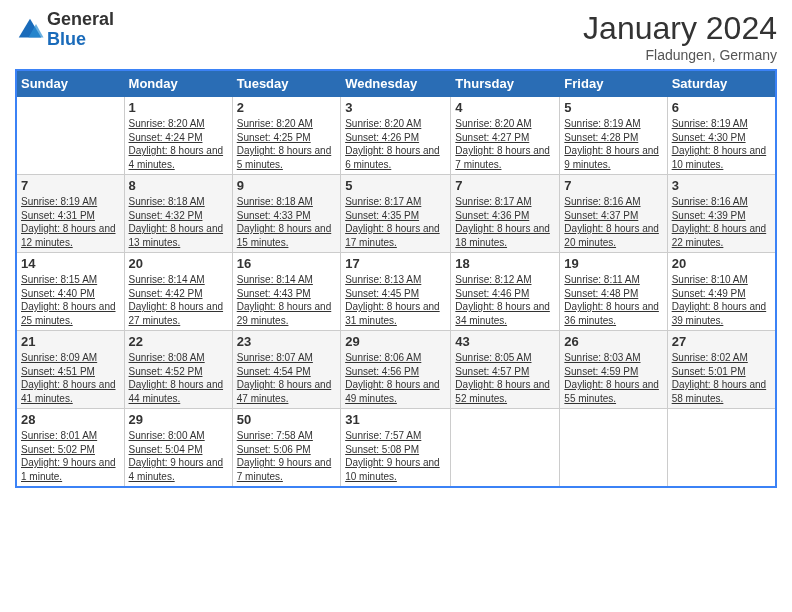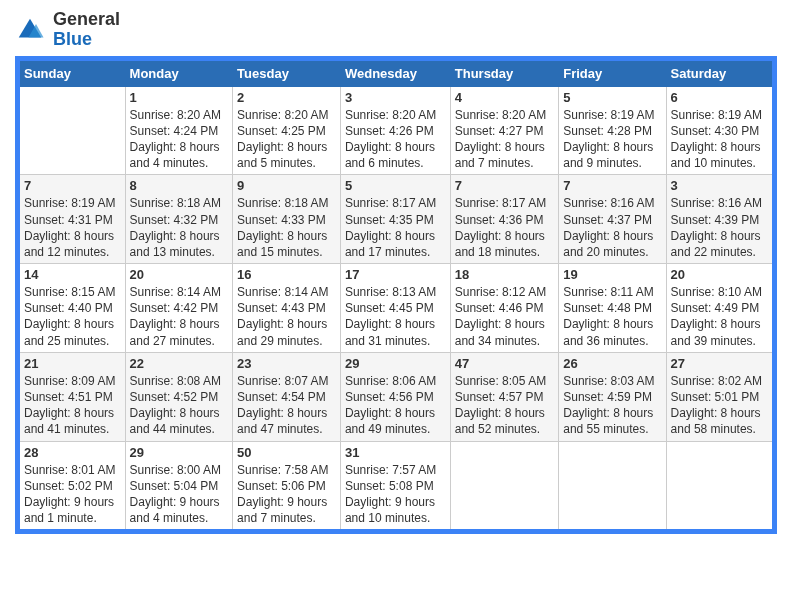--- a/index.html
+++ b/index.html
@@ -18,21 +18,21 @@
     }
     .header {
       display: flex;
       justify-content: space-between;
       align-items: flex-start;
       margin-bottom: 6px;
     }
     .logo {
       display: flex;
       align-items: center;
-      gap: 8px;
+      gap: 2px;
     }
     .logo-text {
       font-size: 18px;
       font-weight: bold;
       line-height: 1.1;
     }
     .logo-general { color: #333; }
     .logo-blue { color: #1a6bba; }
     .logo-icon {
       width: 30px;
@@ -46,21 +46,21 @@
       color: #333;
       font-weight: normal;
     }
     .location {
       font-size: 14px;
       color: #555;
     }
     .calendar {
       width: 100%;
       border-collapse: collapse;
-      border: 5px solid #3b82f6;
+      border: 2px solid #3b82f6;
     }
     .calendar th {
       background: #2a6db5;
       color: #fff;
       font-size: 13px;
       font-weight: bold;
       padding: 5px 4px;
       text-align: left;
       border: 1px solid #2a6db5;
     }
@@ -74,23 +74,24 @@
       color: #333;
     }
     .day-num {
       font-size: 13px;
       font-weight: bold;
       color: #333;
       display: block;
       margin-bottom: 2px;
     }
     .day-info {
-      font-size: 12px;
+      font-size: 10px;
       color: #333;
       line-height: 1.35;
+      text-decoration: underline;
     }
     .empty-cell {
       background: #f9f9f9;
     }
     .row-shaded td {
       background: #f5f5f5;
     }
     .row-white td {
       background: #ffffff;
     }
@@ -102,20 +103,24 @@
   <div class="header">
     <div class="logo">
       <svg class="logo-icon" viewBox="0 0 40 40">
         <polygon points="20,5 35,30 5,30" fill="#1a6bba"></polygon>
         <polygon points="28,12 38,30 18,30" fill="#2a8fd4" opacity="0.7"></polygon>
       </svg>
       <div class="logo-text">
         <span class="logo-general">General</span><br>
         <span class="logo-blue">Blue</span>
       </div>
+    </div>
+    <div class="title-block">
+      <div class="month-title">January 2024</div>
+      <div class="location">Fladungen, Germany</div>
     </div>
   </div>
 
   <table class="calendar">
     <thead>
       <tr>
         <th>Sunday</th>
         <th>Monday</th>
         <th>Tuesday</th>
         <th>Wednesday</th>
@@ -223,21 +228,21 @@
           </td>
           <td>
             <span class="day-num">23</span>
             <div class="day-info">Sunrise: 8:07 AM<br>Sunset: 4:54 PM<br>Daylight: 8 hours and 47 minutes.</div>
           </td>
           <td>
             <span class="day-num">29</span>
             <div class="day-info">Sunrise: 8:06 AM<br>Sunset: 4:56 PM<br>Daylight: 8 hours and 49 minutes.</div>
           </td>
           <td>
-            <span class="day-num">47</span>
+            <span class="day-num">43</span>
             <div class="day-info">Sunrise: 8:05 AM<br>Sunset: 4:57 PM<br>Daylight: 8 hours and 52 minutes.</div>
           </td>
           <td>
             <span class="day-num">26</span>
             <div class="day-info">Sunrise: 8:03 AM<br>Sunset: 4:59 PM<br>Daylight: 8 hours and 55 minutes.</div>
           </td>
           <td>
             <span class="day-num">27</span>
             <div class="day-info">Sunrise: 8:02 AM<br>Sunset: 5:01 PM<br>Daylight: 8 hours and 58 minutes.</div>
           </td>

